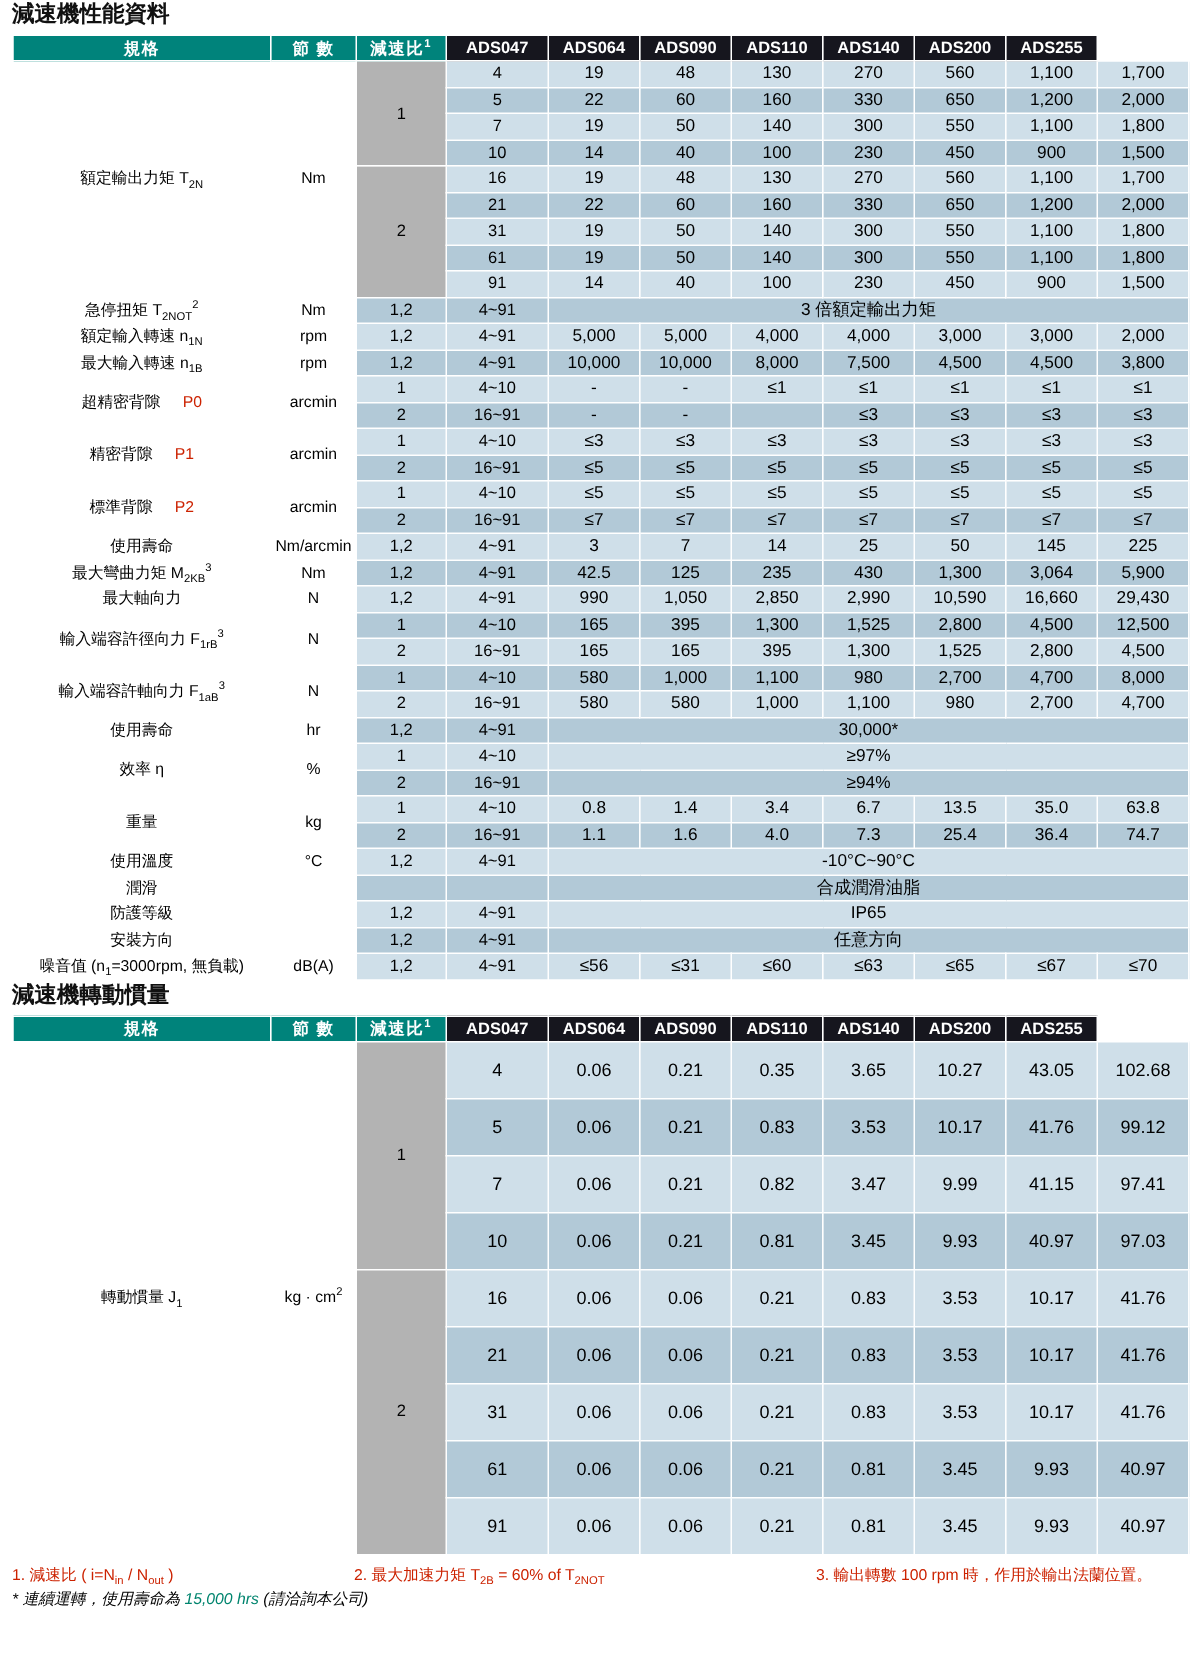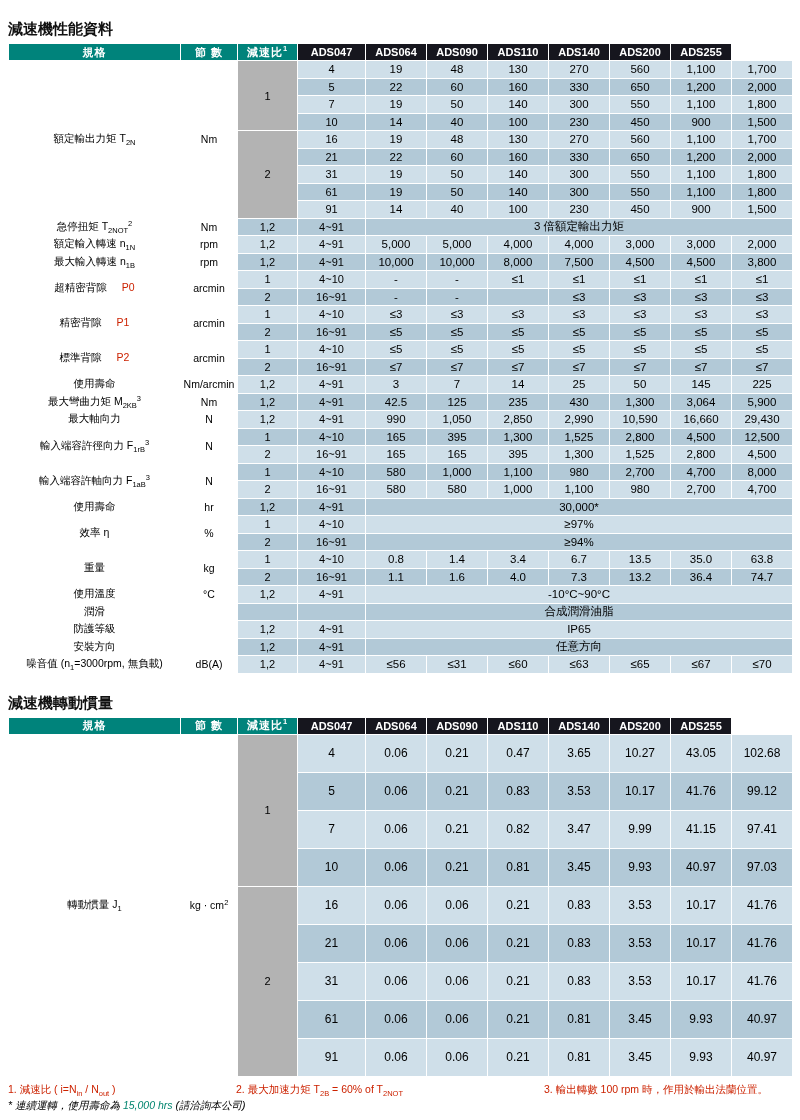--- a/index.html
+++ b/index.html
@@ -1,21 +1,21 @@
 <!DOCTYPE html>
 <html><head>
 <meta charset="utf-8">
 <style>
   html,body{margin:0;padding:0;background:#fff;}
   .page{
     width:800px;min-height:1120px;background:#fff;box-sizing:border-box;
     font-family:"Liberation Sans","DejaVu Sans",sans-serif;color:#000;
   }
   h1.sec-title{
-    font-size:15px;font-weight:bold;margin:0;padding:20px 0 4px 8px;color:#111;
+    font-size:15px;font-weight:bold;margin:0;padding:0 0 4px 8px;color:#111;
   }
   table.spec-table{
     border-collapse:collapse;table-layout:fixed;width:784px;margin-left:8px;
   }
   table.spec-table th, table.spec-table td{
     border:1px solid #ffffff;text-align:center;vertical-align:middle;
     padding:0 1px;box-sizing:border-box;
   }
   thead th{
     height:17px;font-size:11px;font-weight:bold;color:#ffffff;letter-spacing:1px;
@@ -404,21 +404,21 @@
           <td class="data c">35.0</td>
           <td class="data c">63.8</td>
         </tr>
         <tr class="alt1">
           <td class="stage c">2</td>
           <td class="ratio c">16~91</td>
           <td class="data c">1.1</td>
           <td class="data c">1.6</td>
           <td class="data c">4.0</td>
           <td class="data c">7.3</td>
-          <td class="data c">13.2</td>
+          <td class="data c">25.4</td>
           <td class="data c">36.4</td>
           <td class="data c">74.7</td>
         </tr>
         <tr class="alt0">
           <td class="spec">使用溫度</td>
           <td class="unit">°C</td>
           <td class="stage c">1,2</td>
           <td class="ratio c">4~91</td>
           <td class="data c" colspan="7">-10°C~90°C</td>
         </tr>
@@ -490,21 +490,21 @@
         </tr>
       </thead>
     <tbody>
         <tr class="alt0">
           <td class="spec" rowspan="9">轉動慣量 J<sub>1</sub></td>
           <td class="unit" rowspan="9">kg · cm<sup>2</sup></td>
           <td class="stage stage-merged" rowspan="4">1</td>
           <td class="ratio c">4</td>
           <td class="data c">0.06</td>
           <td class="data c">0.21</td>
-          <td class="data c">0.47</td>
+          <td class="data c">0.35</td>
           <td class="data c">3.65</td>
           <td class="data c">10.27</td>
           <td class="data c">43.05</td>
           <td class="data c">102.68</td>
         </tr>
         <tr class="alt1">
           <td class="ratio c">5</td>
           <td class="data c">0.06</td>
           <td class="data c">0.21</td>
           <td class="data c">0.83</td>

